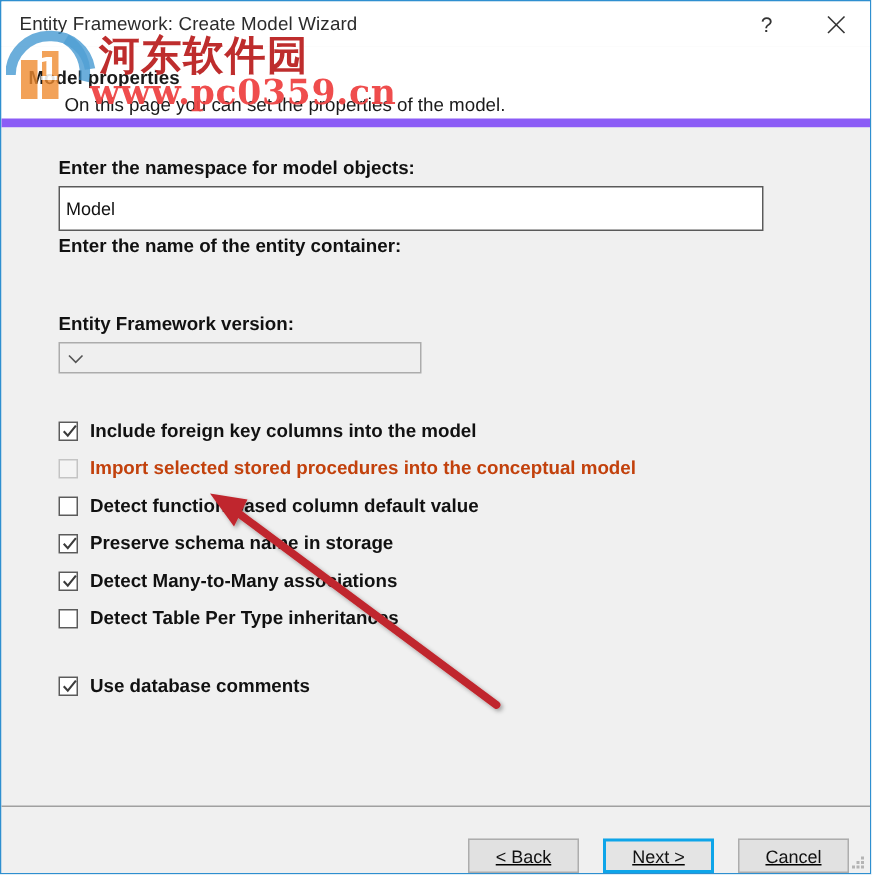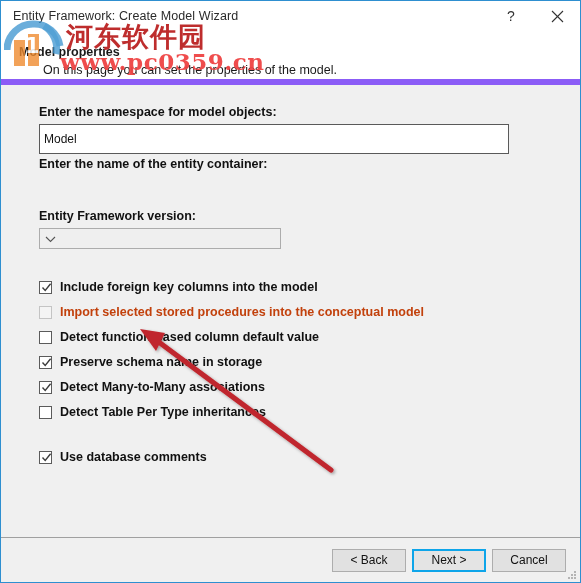--- a/index.html
+++ b/index.html
@@ -184,25 +184,26 @@
   }
   .cblabel.disabled { color: #c2410c; }
 
   
   .footer {
     flex: 0 0 auto;
     height: 44px;
     background: #f0f0f0;
     border-top: 1px solid #a0a0a0;
     display: flex;
-    align-items: center;
+    align-items: flex-end;
     justify-content: flex-end;
     padding-right: 14px;
-    gap: 6px;
-    position: relative;
+    gap: 16px;
+    position: relative;
+    text-decoration: underline;
   }
   .btn {
     width: 74px;
     height: 23px;
     box-sizing: border-box;
     border: 1px solid #adadad;
     background: #e1e1e1;
     font-family: "Liberation Sans", sans-serif;
     font-size: 12px;
     color: #111111;

